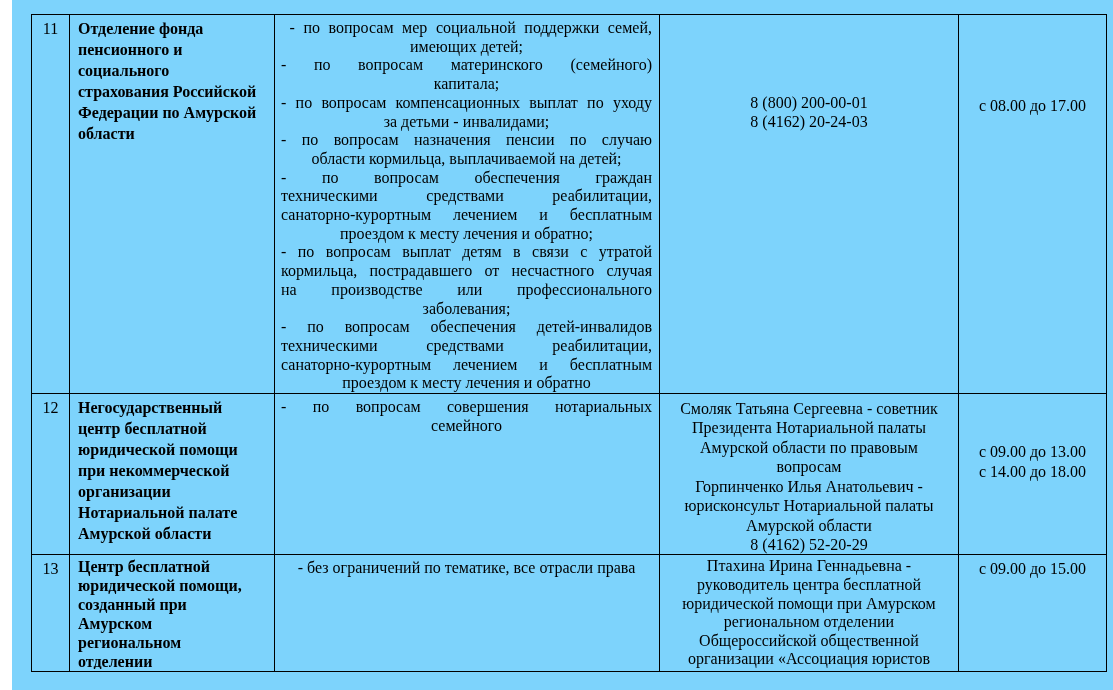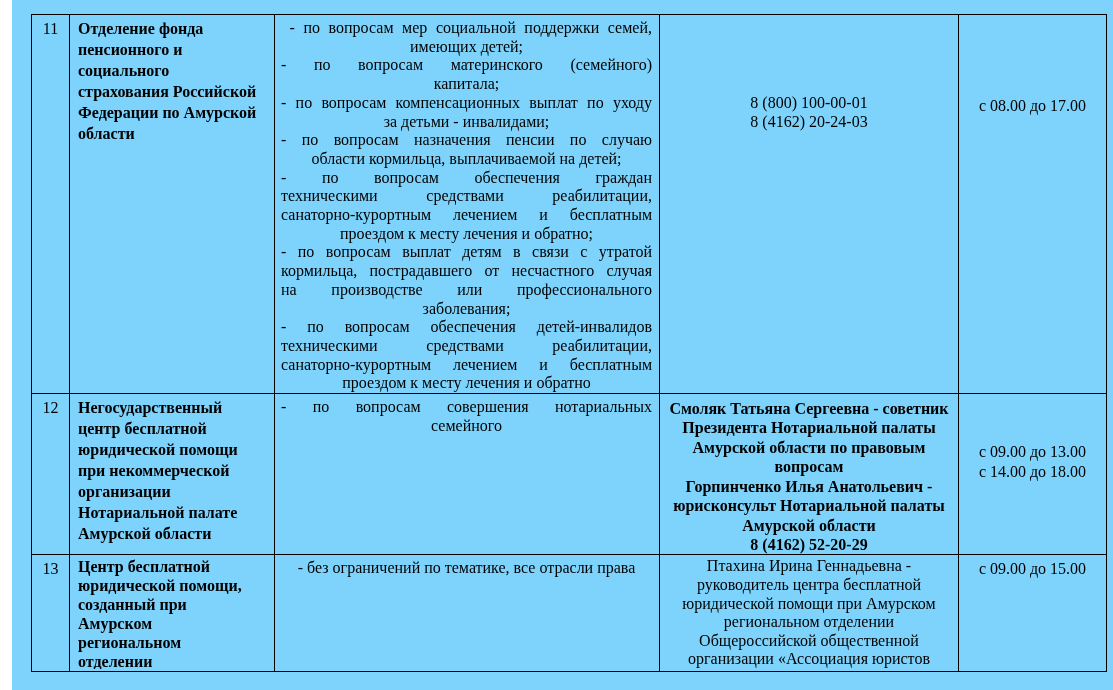--- a/index.html
+++ b/index.html
@@ -78,21 +78,21 @@
   }
 
   
   tr.r11 td { height: 376px; }
   tr.r12 td { height: 158px; }
   tr.r13 td { height: 114px; }
 
   tr.r11 .contacts { padding-top: 78px; }
   tr.r11 .hours    { padding-top: 81px; }
 
-  tr.r12 .contacts { padding-top: 5px; font-weight: bold; }
+  tr.r12 .contacts { padding-top: 5px; }
   tr.r12 .hours    { padding-top: 48px; }
 
   tr.r13 .pad { height: 112px; overflow: hidden; }
   tr.r13 .org { line-height: 19px; padding-top: 2px; }
   tr.r13 .contacts { line-height: 18.6px; padding-top: 2px; }
   tr.r13 .hours { padding-top: 4px; }
 </style>
 </head>
 <body>
 
@@ -136,21 +136,21 @@
               <div class="line-just">кормильца, пострадавшего от несчастного случая</div>
               <div class="line-just">на производстве или профессионального</div>
               <div class="line-last">заболевания;</div>
               <div class="line-just">- по вопросам обеспечения детей-инвалидов</div>
               <div class="line-just">техническими средствами реабилитации,</div>
               <div class="line-just">санаторно-курортным лечением и бесплатным</div>
               <div class="line-last">проездом к месту лечения и обратно</div>
             </div>
           </td>
         <td>
-            <div class="pad contacts">8 (800) 100-00-01
+            <div class="pad contacts">8 (800) 200-00-01
 8 (4162) 20-24-03</div>
           </td>
         <td>
             <div class="pad hours">с 08.00 до 17.00</div>
           </td>
       </tr>
       <tr class="r12">
         <td>
             <div class="pad num">12</div>
           </td>

